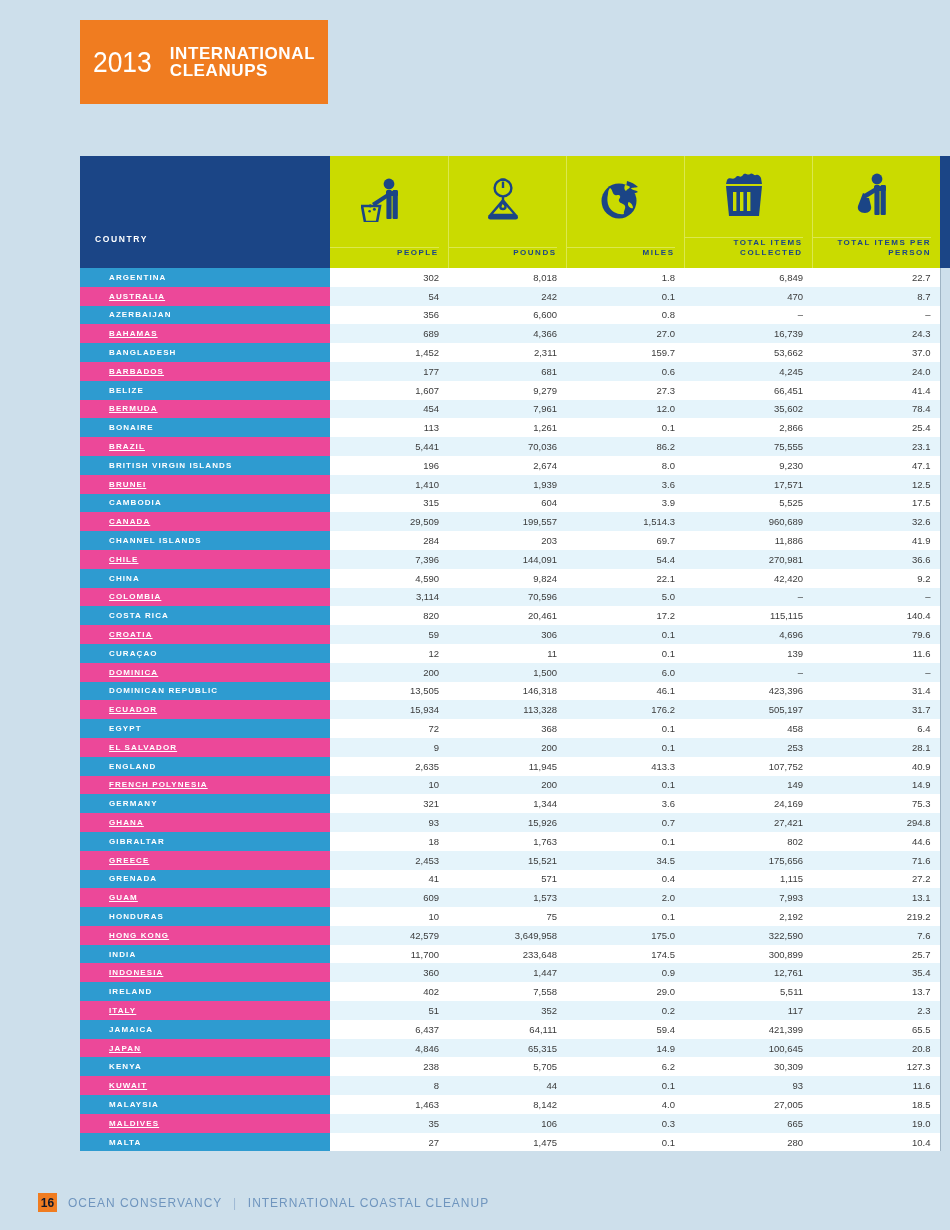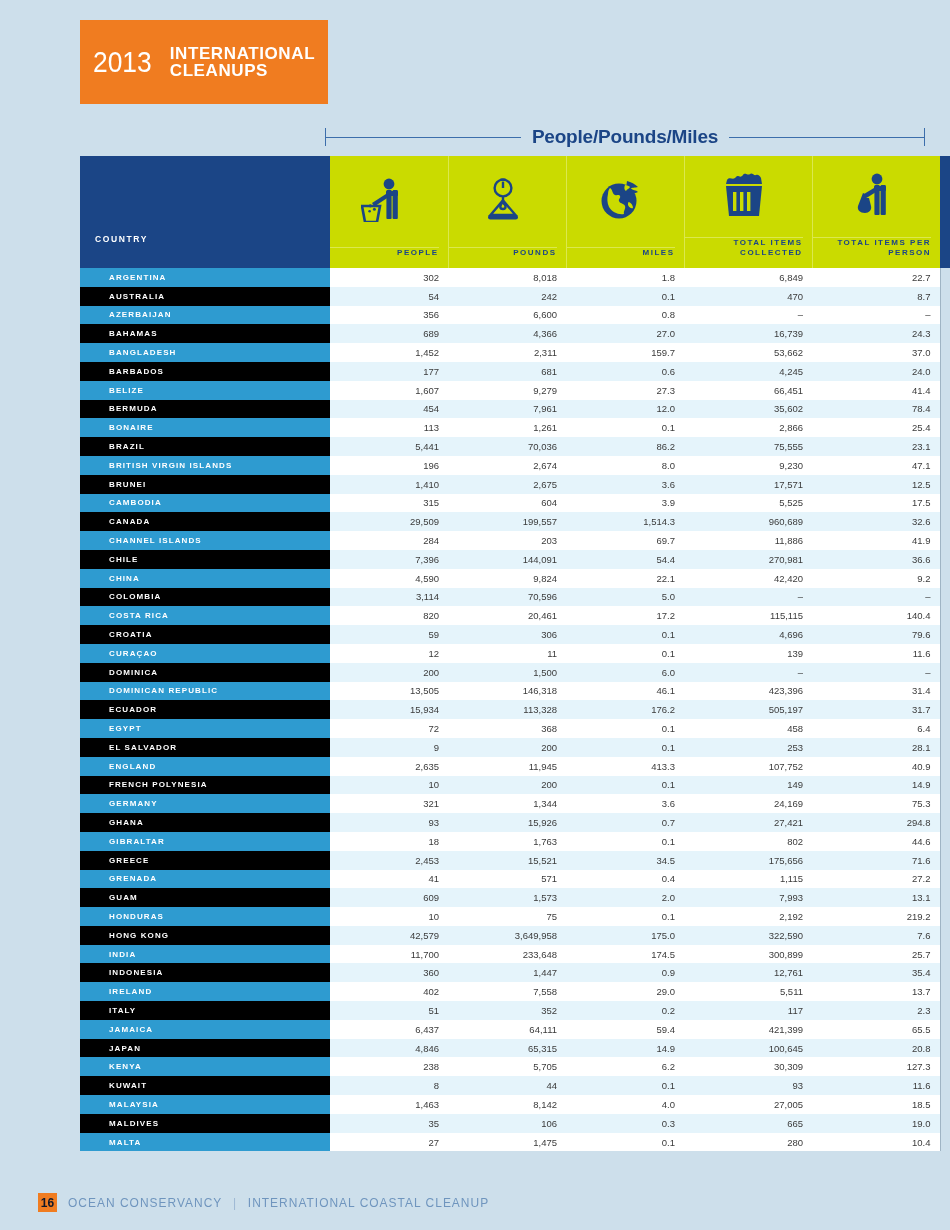--- a/index.html
+++ b/index.html
@@ -91,21 +91,21 @@
 
   
   tbody td { padding: 0; height: 18.8px; font-size: 9.5px; }
   td.country {
     color: #fff; font-weight: bold;
     font-size: 8px; letter-spacing: 1.1px;
     padding-left: 29px; text-transform: uppercase;
     white-space: nowrap; overflow: hidden;
   }
   tr.odd  td.country { background: #2e9bd0; }
-  tr.even td.country { background: #000000; }
+  tr.even td.country { background: #ec4899; text-decoration: underline; }
   td.num {
     text-align: right; padding-right: 9px;
     color: #3b3b3b; font-size: 9.5px;
   }
   tr.odd  td.num { background: #ffffff; }
   tr.even td.num { background: #e5f4fb; }
   td.num.last { border-right: 1px solid #9fb4c4; }
   td.edge { background: #cddfeb; }
 
   
@@ -138,27 +138,20 @@
   <div class="masthead">
     <div class="masthead-inner">
       <span class="mh-year">2013</span>
       <span class="mh-title">
         <span>INTERNATIONAL</span><br>
         <span>CLEANUPS</span>
       </span>
     </div>
   </div>
 
-  <div class="sectiontitle">
-    <span class="tick"></span>
-    <span class="rule"></span>
-    <h2>People/Pounds/Miles</h2>
-    <span class="rule"></span>
-    <span class="tick"></span>
-  </div>
 
   <div class="table-wrap">
     <table class="grid">
       <colgroup>
         <col class="c-country">
           <col class="c-num">
           <col class="c-num">
         <col class="c-num">
           <col class="c-num-l">
           <col class="c-num-l">
@@ -363,21 +356,21 @@
             <td class="num">196</td>
             <td class="num">2,674</td>
             <td class="num">8.0</td>
             <td class="num">9,230</td>
             <td class="num last">47.1</td>
             <td class="edge"></td>
           </tr>
           <tr class="even">
             <td class="country">BRUNEI</td>
             <td class="num">1,410</td>
-            <td class="num">2,675</td>
+            <td class="num">1,939</td>
             <td class="num">3.6</td>
             <td class="num">17,571</td>
             <td class="num last">12.5</td>
             <td class="edge"></td>
           </tr>
           <tr class="odd">
             <td class="country">CAMBODIA</td>
             <td class="num">315</td>
             <td class="num">604</td>
             <td class="num">3.9</td>

